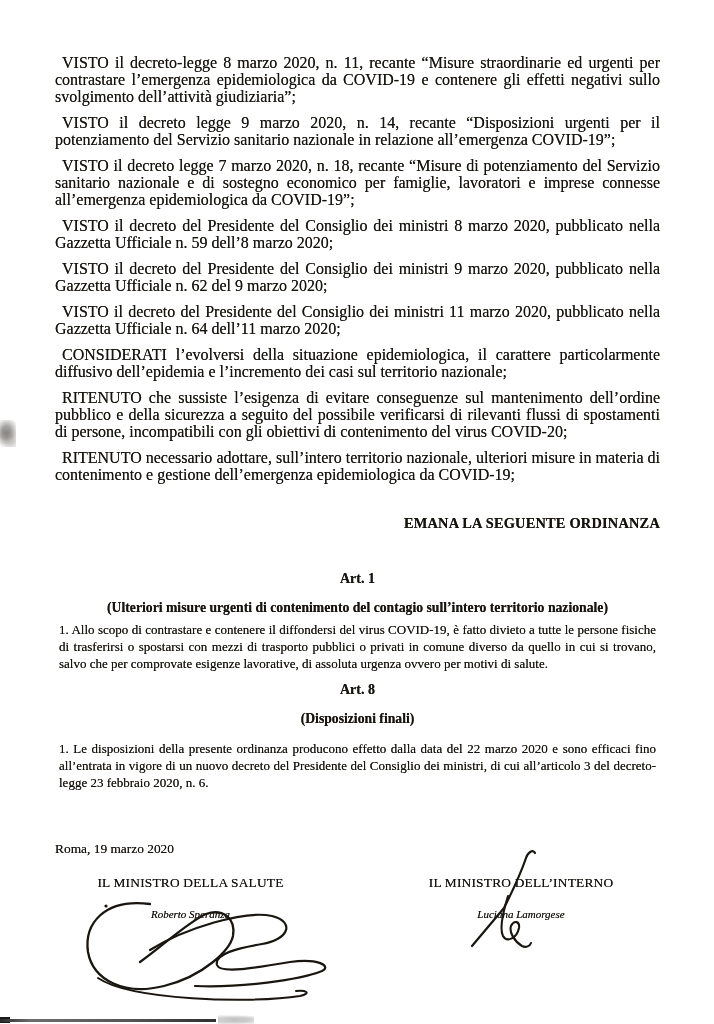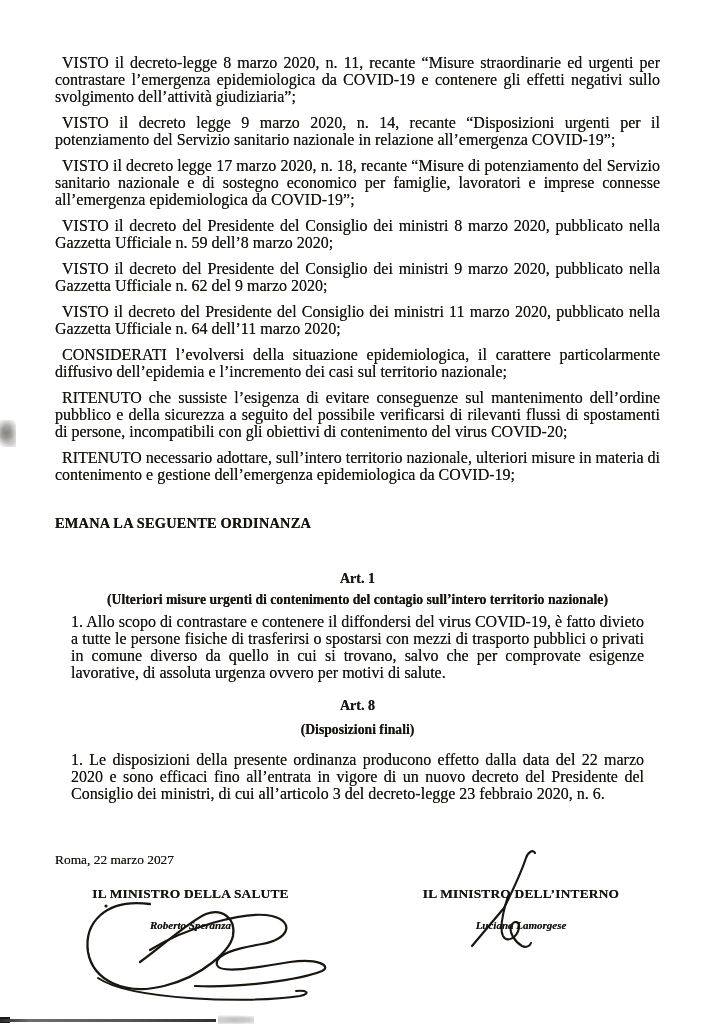--- a/index.html
+++ b/index.html
@@ -31,63 +31,62 @@
     text-align: justify;
     text-indent: 7px;
   }
   .recitals p + p { margin-top: 9px; }
 
   
   .emana {
     margin: 31px 0 0 0;
     font-size: 14.4px;
     font-weight: bold;
-    text-align: left;
+    text-align: right;
     line-height: 18px;
     letter-spacing: 0.2px;
   }
   .art-number {
-    margin: 4px;
+    margin: 12px;
     font-size: 14px;
     font-weight: bold;
     text-align: center;
     line-height: 17px;
   }
   .art1 .art-number { margin-top: 38px; }
   .art2 .art-number { margin-top: 9px; }
   .art-title {
     margin: 0;
     font-size: 13.7px;
     font-weight: bold;
     text-align: center;
     line-height: 17px;
   }
   .art1 .art-title { margin-top: 4px; }
   .art2 .art-title { margin-top: 7px; }
   .art-body {
-    margin: 16px;
-    font-size: 16px;
+    margin: 4px;
+    font-size: 13px;
     line-height: 17px;
     text-align: justify;
   }
   .art1 .art-body { margin-top: 5px; }
   .art2 .art-body { margin-top: 13px; }
 
   .place-date {
     margin: 49px 0 0 0;
     font-size: 13.4px;
     line-height: 17px;
   }
 
   
   .signatures {
     margin-top: 17px;
     display: flex;
     align-items: flex-end;
-    font-weight: bold;
   }
   .sig { text-align: center; }
   .sig .role {
     font-size: 13.4px;
     line-height: 17px;
     letter-spacing: 0.2px;
     white-space: nowrap;
   }
   .sig .name {
     margin-top: 14px;
@@ -137,21 +136,21 @@
   }
 </style>
 </head>
 <body>
 
 <div class="page">
 
   <section class="recitals">
     <p>VISTO il decreto-legge 8 marzo 2020, n. 11, recante “Misure straordinarie ed urgenti per contrastare l’emergenza epidemiologica da COVID-19 e contenere gli effetti negativi sullo svolgimento dell’attività giudiziaria”;</p>
     <p>VISTO il decreto legge 9 marzo 2020, n. 14, recante “Disposizioni urgenti per il potenziamento del Servizio sanitario nazionale in relazione all’emergenza COVID-19”;</p>
-    <p>VISTO il decreto legge 17 marzo 2020, n. 18, recante “Misure di potenziamento del Servizio sanitario nazionale e di sostegno economico per famiglie, lavoratori e imprese connesse all’emergenza epidemiologica da COVID-19”;</p>
+    <p>VISTO il decreto legge 7 marzo 2020, n. 18, recante “Misure di potenziamento del Servizio sanitario nazionale e di sostegno economico per famiglie, lavoratori e imprese connesse all’emergenza epidemiologica da COVID-19”;</p>
     <p>VISTO il decreto del Presidente del Consiglio dei ministri 8 marzo 2020, pubblicato nella Gazzetta Ufficiale n. 59 dell’8 marzo 2020;</p>
     <p>VISTO il decreto del Presidente del Consiglio dei ministri 9 marzo 2020, pubblicato nella Gazzetta Ufficiale n. 62 del 9 marzo 2020;</p>
     <p>VISTO il decreto del Presidente del Consiglio dei ministri 11 marzo 2020, pubblicato nella Gazzetta Ufficiale n. 64 dell’11 marzo 2020;</p>
     <p>CONSIDERATI l’evolversi della situazione epidemiologica, il carattere particolarmente diffusivo dell’epidemia e l’incremento dei casi sul territorio nazionale;</p>
     <p>RITENUTO che sussiste l’esigenza di evitare conseguenze sul mantenimento dell’ordine pubblico e della sicurezza a seguito del possibile verificarsi di rilevanti flussi di spostamenti di persone, incompatibili con gli obiettivi di contenimento del virus COVID-20;</p>
     <p>RITENUTO necessario adottare, sull’intero territorio nazionale, ulteriori misure in materia di contenimento e gestione dell’emergenza epidemiologica da COVID-19;</p>
   </section>
 
   <h1 class="emana">EMANA LA SEGUENTE ORDINANZA</h1>
 
@@ -160,21 +159,21 @@
     <h3 class="art-title">(Ulteriori misure urgenti di contenimento del contagio sull’intero territorio nazionale)</h3>
     <p class="art-body">1. Allo scopo di contrastare e contenere il diffondersi del virus COVID-19, è fatto divieto a tutte le persone fisiche di trasferirsi o spostarsi con mezzi di trasporto pubblici o privati in comune diverso da quello in cui si trovano, salvo che per comprovate esigenze lavorative, di assoluta urgenza ovvero per motivi di salute.</p>
   </section>
 
   <section class="article art2">
     <h2 class="art-number">Art. 8</h2>
     <h3 class="art-title">(Disposizioni finali)</h3>
     <p class="art-body">1. Le disposizioni della presente ordinanza producono effetto dalla data del 22 marzo 2020 e sono efficaci fino all’entrata in vigore di un nuovo decreto del Presidente del Consiglio dei ministri, di cui all’articolo 3 del decreto-legge 23 febbraio 2020, n. 6.</p>
   </section>
 
-  <p class="place-date">Roma, 22 marzo 2027</p>
+  <p class="place-date">Roma, 19 marzo 2020</p>
 
   <div class="signatures">
     <div class="sig sig-left">
       <div class="role">IL MINISTRO DELLA SALUTE</div>
       <div class="name">Roberto Speranza</div>
     </div>
     <div class="sig sig-right">
       <div class="role">IL MINISTRO DELL’INTERNO</div>
       <div class="name">Luciana Lamorgese</div>
     </div>

